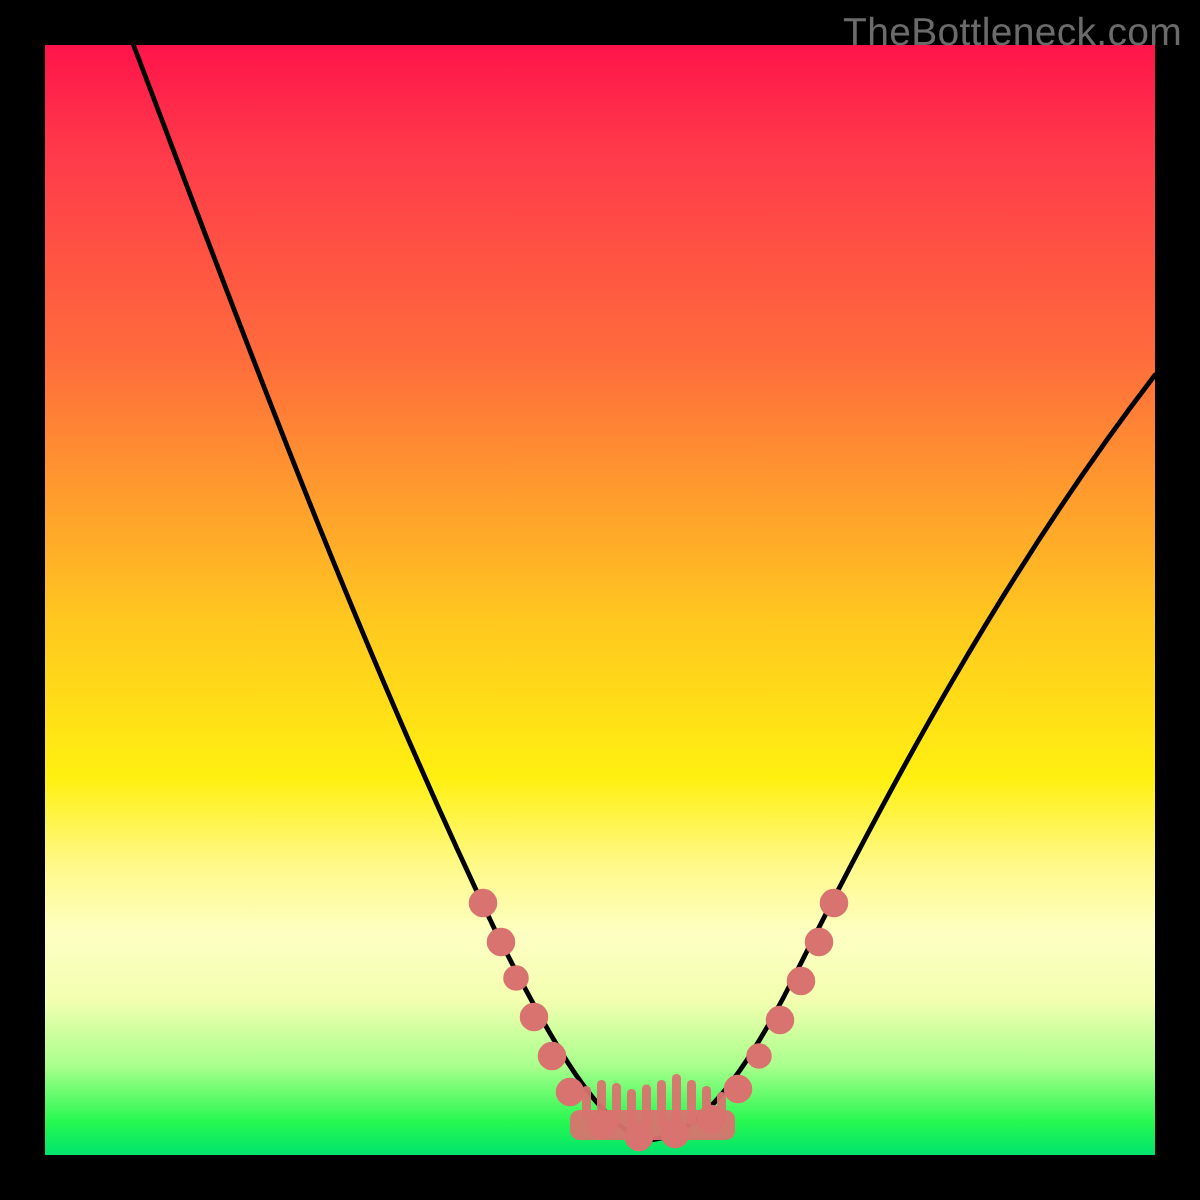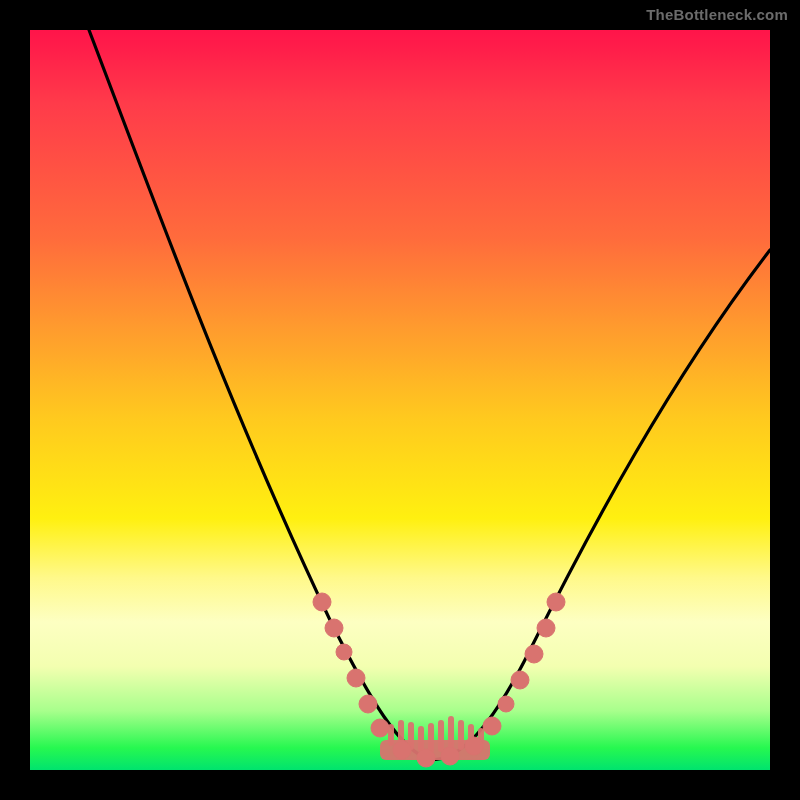--- a/index.html
+++ b/index.html
@@ -40,23 +40,23 @@
       #a8ff8c 92%,
       #27f850 97%,
       #00e36e 100%
     );
   }
   .watermark {
     position: absolute;
     top: 6px;
     right: 12px;
     color: #6b6b6b;
-    font-size: 15px;
+    font-size: 26px;
     letter-spacing: 0.2px;
-    font-weight: 700;
+    font-weight: 400;
   }
   svg.curve {
     position: absolute;
     top: 30px;
     left: 30px;
     width: 740px;
     height: 740px;
     overflow: visible;
   }
   .mainpath {

